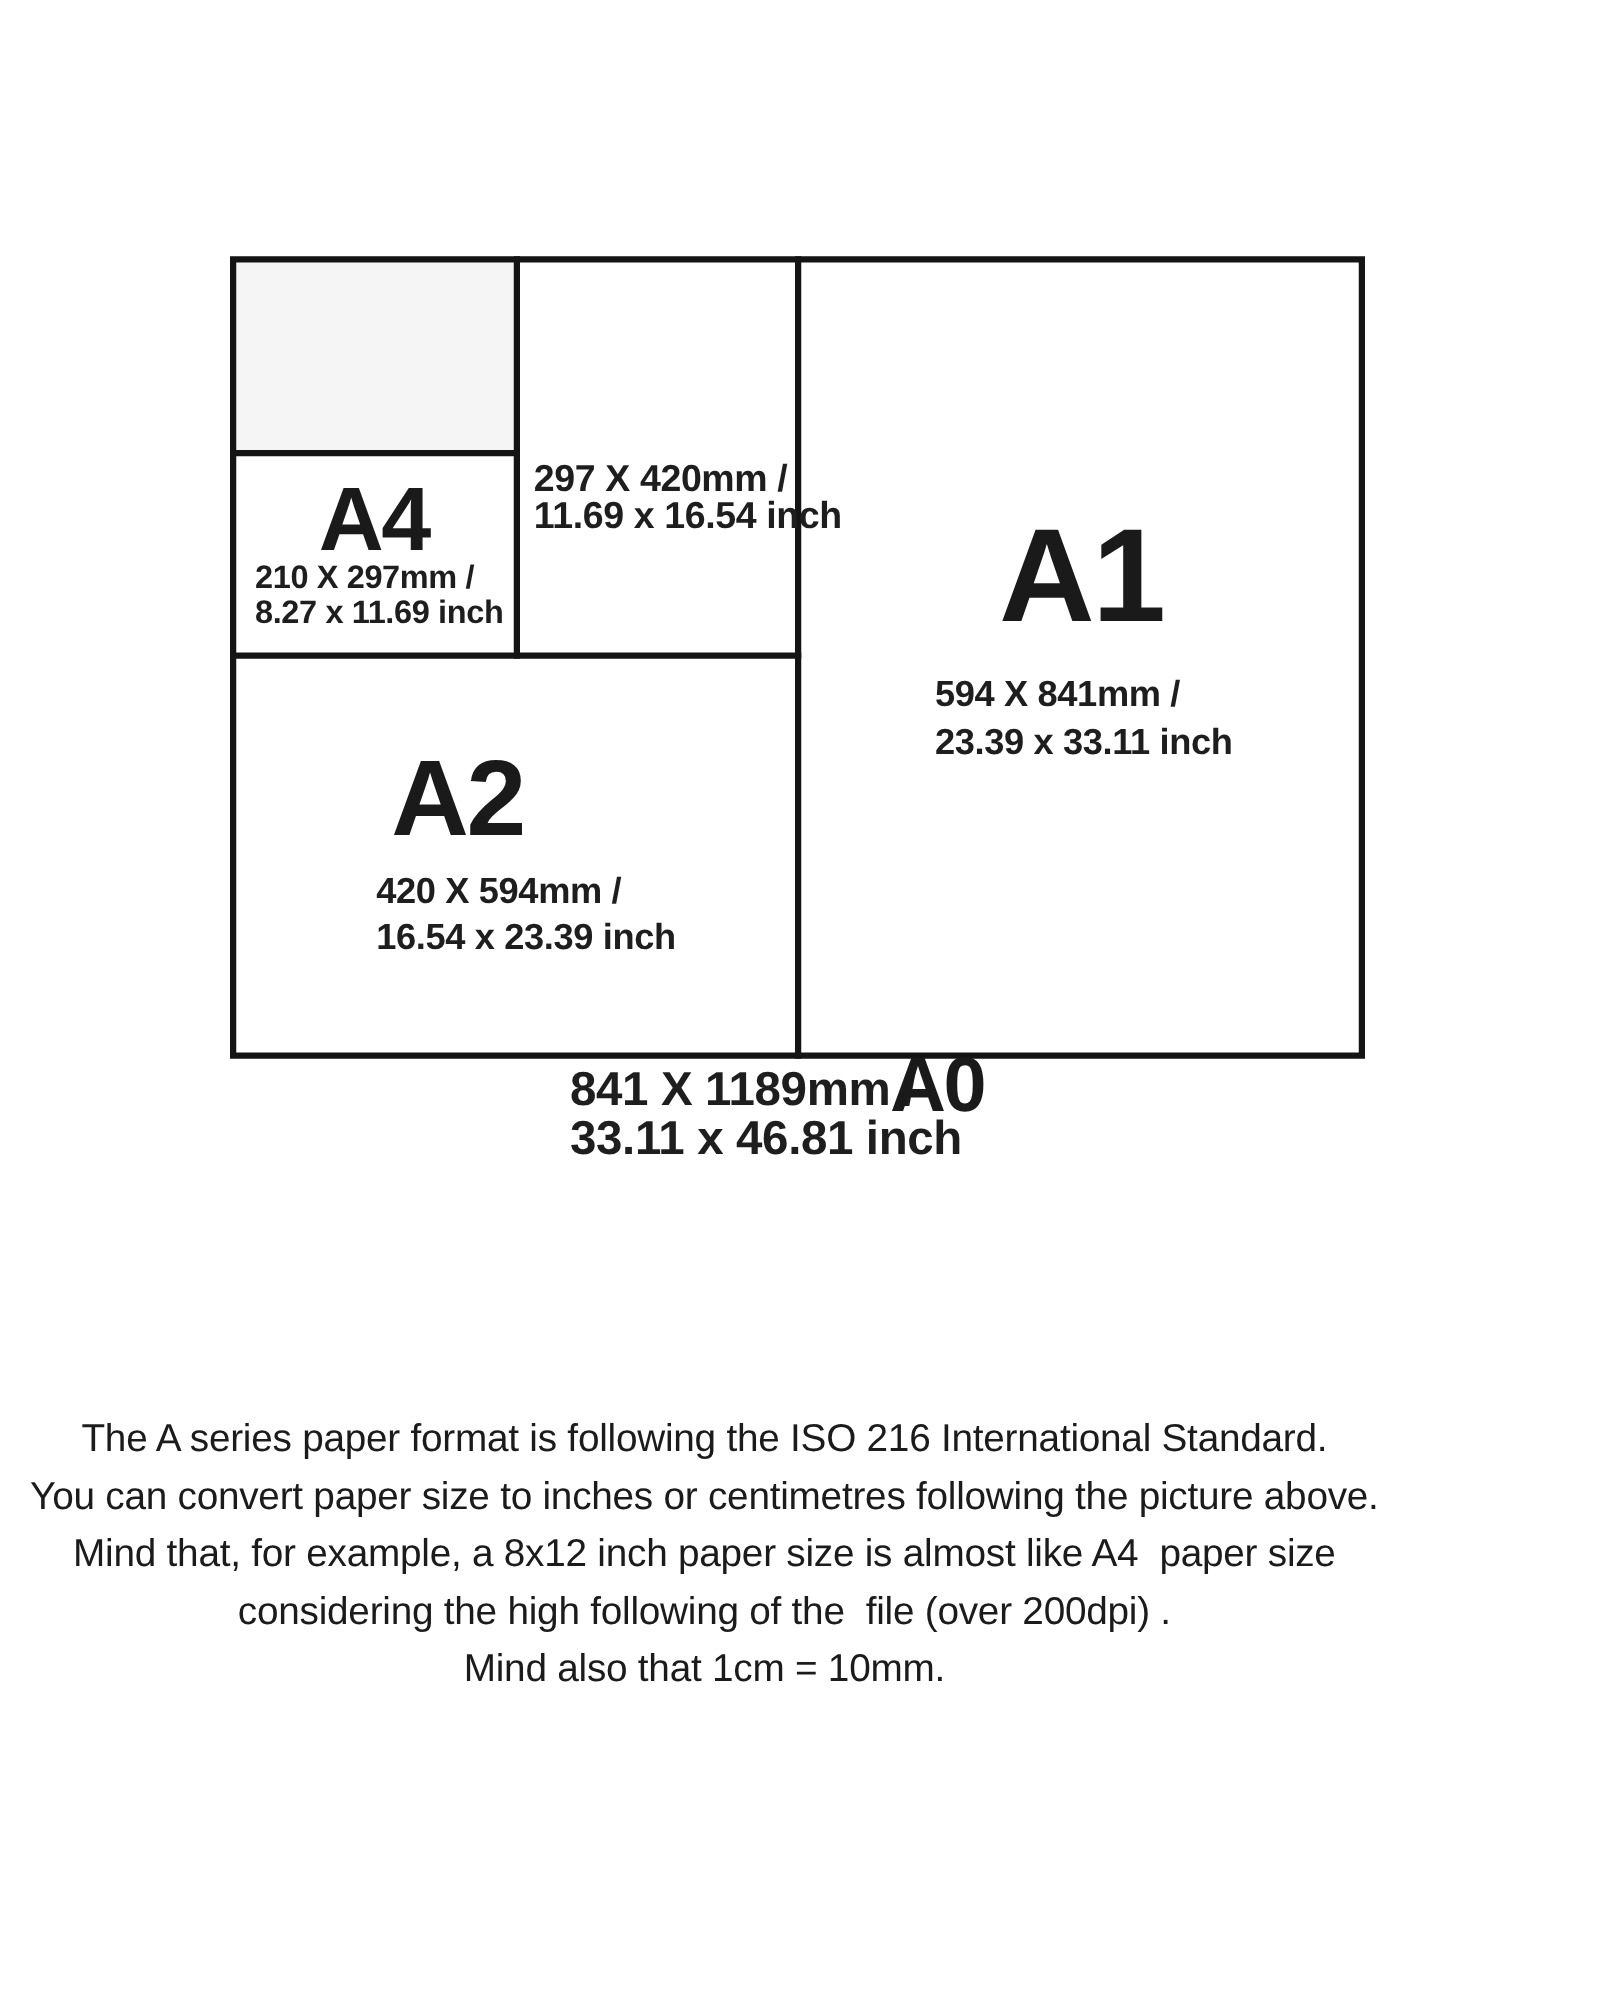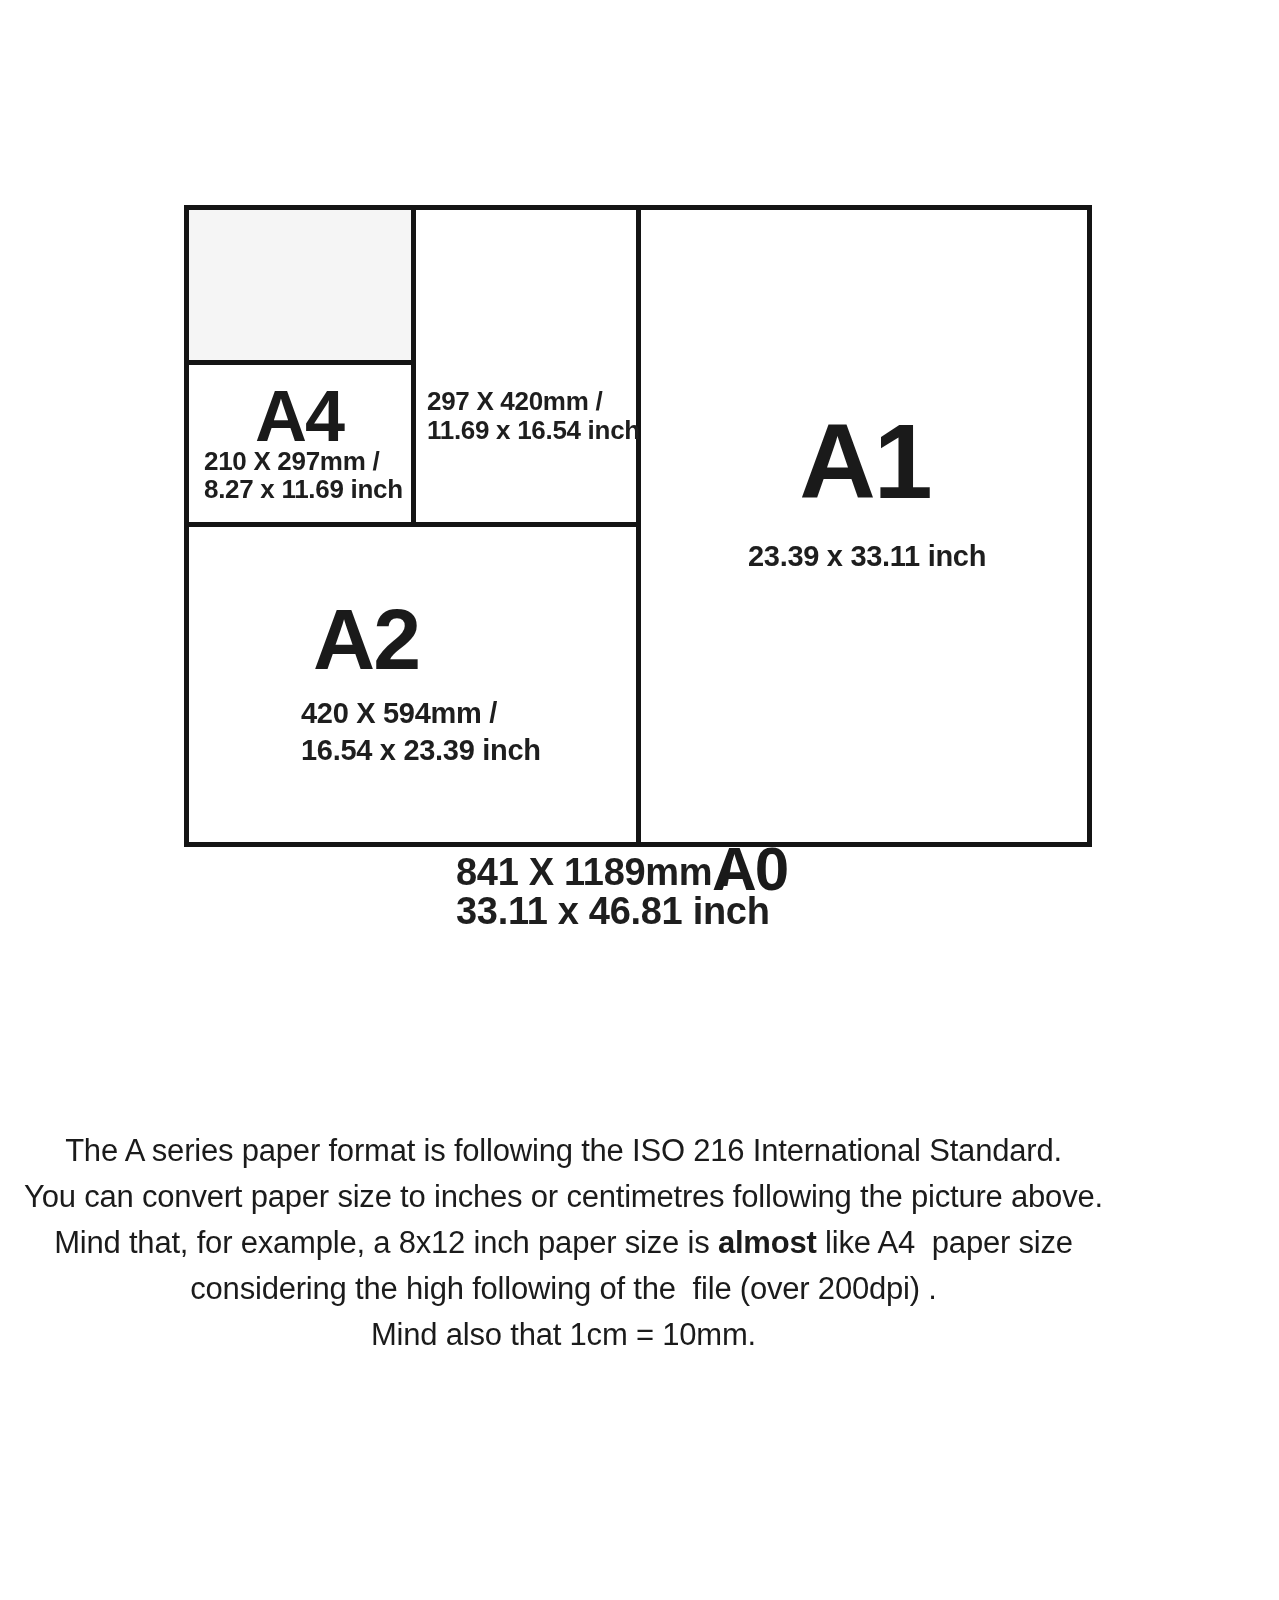--- a/index.html
+++ b/index.html
@@ -52,36 +52,36 @@
 
   
   .dims {
     font-weight: 600;
     color: #1e1e1e;
     text-align: left;
     white-space: nowrap;
     letter-spacing: -0.3px;
   }
   .dims-a4 { left: 204px; top: 447px; font-size: 26px; line-height: 28px; }
-  .dims-a3 { left: 427px; top: 387px; font-size: 26px; line-height: 29px; }
+  .dims-a3 { left: 427px; top: 369px; font-size: 30px; line-height: 29px; }
   .dims-a2 { left: 301px; top: 695px; font-size: 29px; line-height: 37px; }
   .dims-a1 { left: 748px; top: 537px; font-size: 29px; line-height: 38px; }
   .dims-a0 { left: 456px; top: 853px; font-size: 38px; line-height: 39px; }
 
   
   .caption {
     left: 0; top: 1128px; width: 1127px;
     text-align: center;
     font-size: 31px;
     line-height: 46px;
     color: #1b1b1b;
     letter-spacing: -0.2px;
   }
   .caption .pline { white-space: pre-wrap; }
-  .caption .bold { font-weight: 700; }
+  .caption .bold { font-weight: 400; }
 </style>
 </head>
 <body>
 
 <div class="canvas">
 
   <div class="abs a5-fill"></div>
   <div class="abs outer-rect"></div>
   <div class="abs line v1"></div>
   <div class="abs line v2"></div>
@@ -100,20 +100,21 @@
   </div>
 
   <div class="abs sheet-label lbl-a2">A2</div>
   <div class="abs dims dims-a2">
     <div>420 X 594mm /</div>
     <div>16.54 x 23.39 inch</div>
   </div>
 
   <div class="abs sheet-label lbl-a1">A1</div>
   <div class="abs dims dims-a1">
+    <div>594 X 841mm /</div>
     <div>23.39 x 33.11 inch</div>
   </div>
 
   <div class="abs dims dims-a0">
     <div>841 X 1189mm /</div>
     <div>33.11 x 46.81 inch</div>
   </div>
   <div class="abs sheet-label lbl-a0">A0</div>
 
   <div class="abs caption">

